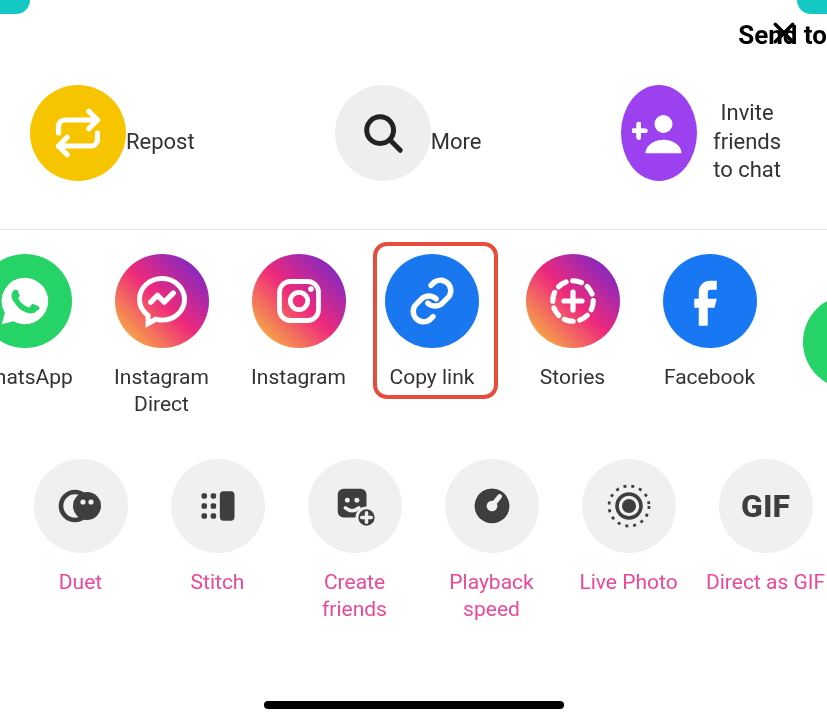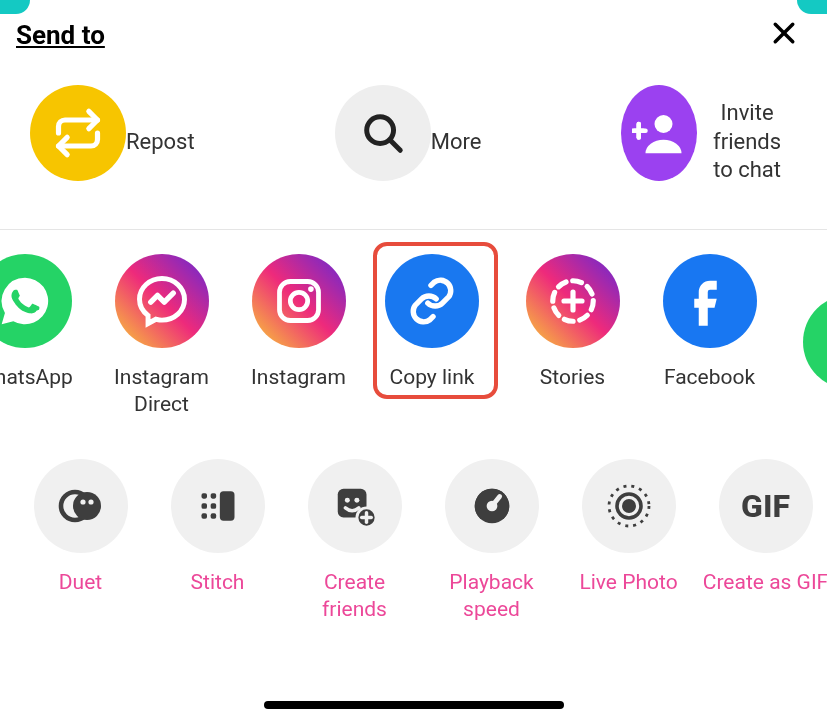--- a/index.html
+++ b/index.html
@@ -11,24 +11,23 @@
       font-family: -apple-system, BlinkMacSystemFont, "Segoe UI", Roboto, Helvetica, Arial, sans-serif;
       background: #fff;
       width: 827px;
       height: 727px;
       overflow: hidden;
       position: relative;
     }
     .header {
       display: flex;
       align-items: center;
-      justify-content: flex-start;
-      padding: 20px 16px;
+      justify-content: flex-end;
+      padding: 20px 0;
       position: relative;
-      text-decoration: underline;
     }
     .title {
       font-size: 26px;
       font-weight: 700;
       color: #000;
     }
     .close-btn {
       position: absolute;
       right: 28px;
       top: 18px;
@@ -388,18 +387,18 @@
         <circle cx="12" cy="12" r="10" stroke-width="1.4" stroke-dasharray="1.5 2.5"></circle>
       </svg>
     </div>
     <div class="label">Live Photo</div>
   </div>
 
   <div class="action-item">
     <div class="action-circle">
       <span class="gif-text">GIF</span>
     </div>
-    <div class="label">Create as GIF</div>
+    <div class="label">Direct as GIF</div>
   </div>
 
 </div>
 
 <div class="home-indicator"></div>
 
 </body></html>

